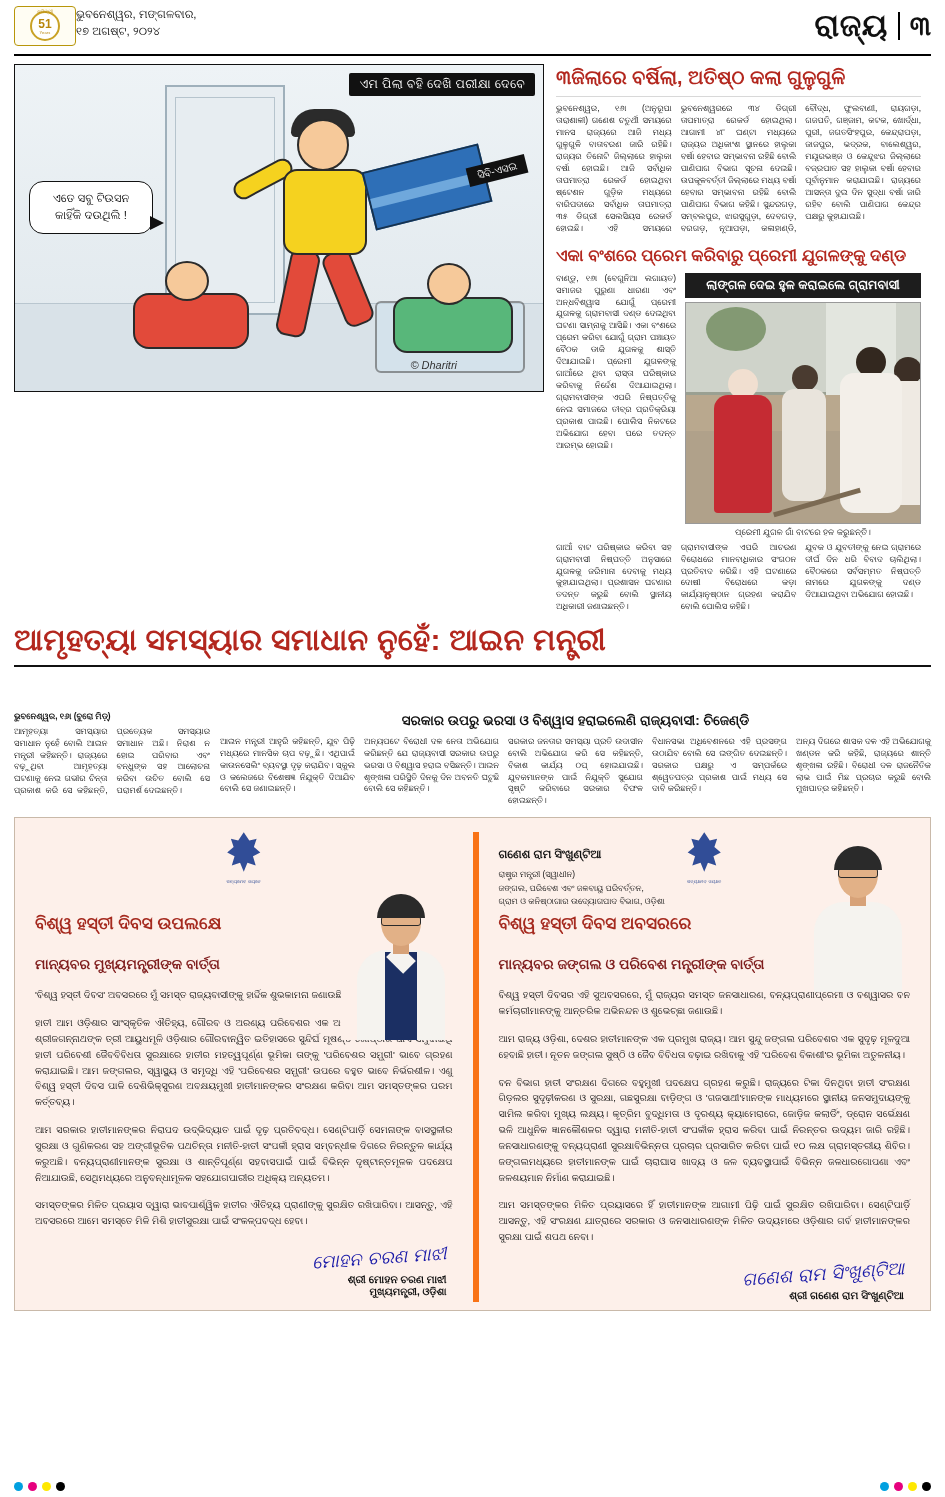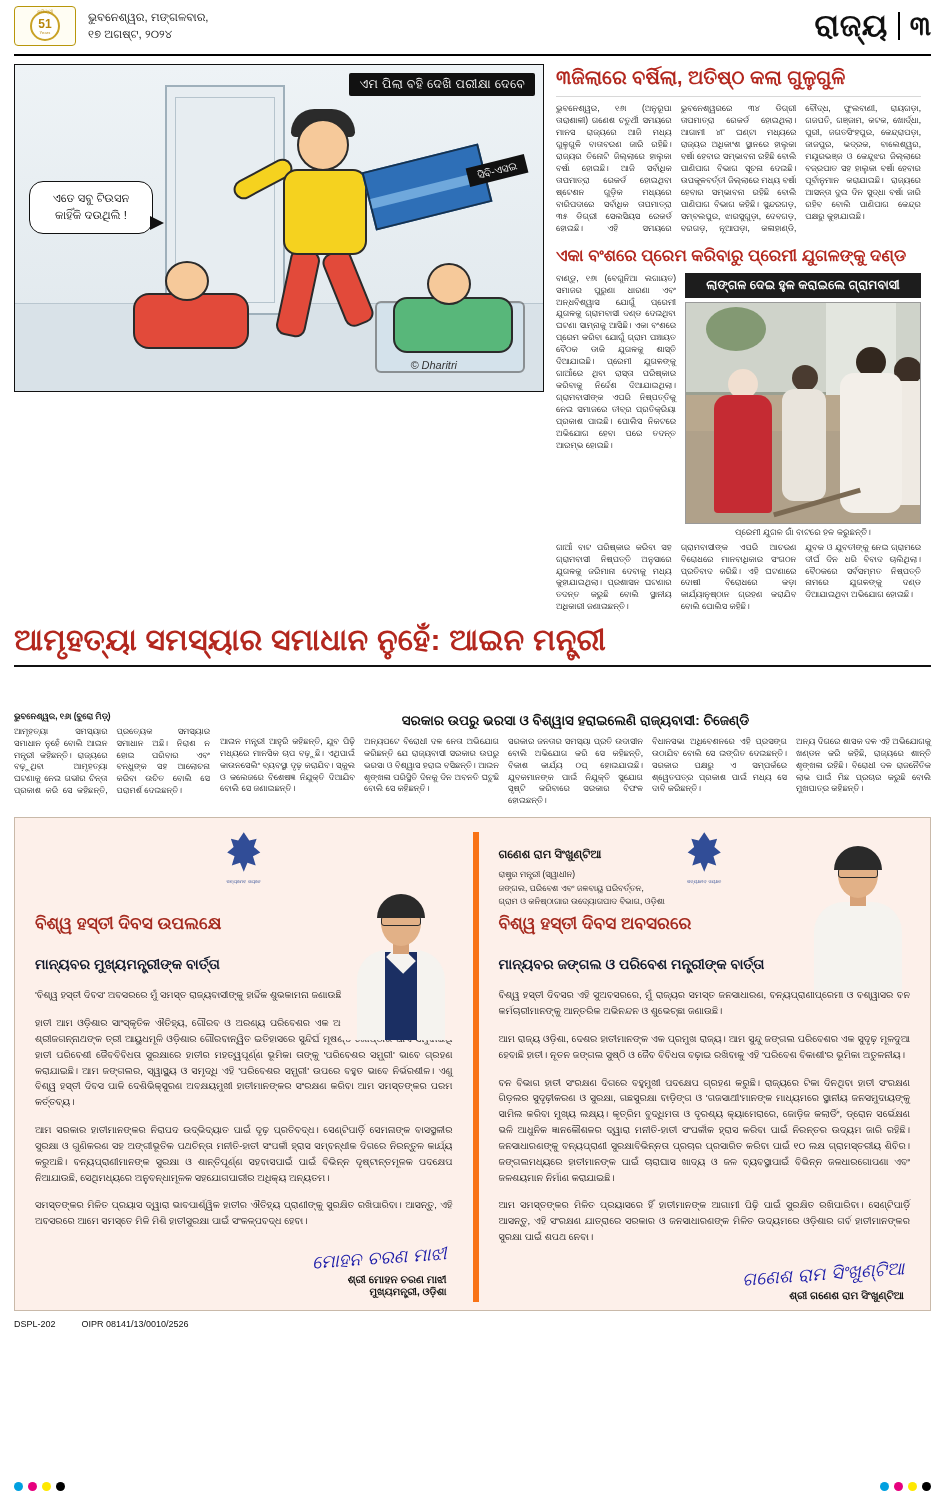--- a/index.html
+++ b/index.html
@@ -12,21 +12,21 @@
     color: #111;
     overflow: hidden;
   }
   .page { position: relative; width: 945px; height: 1497px; padding: 0 14px; }
 
   
   .masthead {
     display: flex; align-items: center; justify-content: space-between;
     height: 56px; border-bottom: 2.5px solid #000; padding-bottom: 2px;
   }
-  .mast-left { display: flex; align-items: center; gap: 12px; }
+  .mast-left { display: flex; }
   .seal {
     width: 62px; height: 40px; border: 1.5px solid #b8960a; border-radius: 4px;
     display: flex; flex-direction: column; align-items: center; justify-content: center;
     background: #fffdf3; position: relative;
   }
   .seal .ring {
     width: 30px; height: 30px; border-radius: 50%; border: 2px solid #c9a227;
     display: flex; flex-direction: column; align-items: center; justify-content: center;
     background: #fff;
   }
@@ -132,21 +132,21 @@
   .ad-half { width:50%; padding: 0 20px; position:relative; }
   .ad-half + .ad-half { border-left:6px solid #f97316; }
   .emblem { width:52px; height:52px; margin:0 auto 4px; position:relative; }
   .emblem .lion {
     width:46px;height:46px;margin:0 auto;border-radius:4px;
     background:#1f3f8f; opacity:.92;
     clip-path: polygon(50% 0,62% 18%,78% 14%,72% 32%,86% 44%,70% 52%,76% 72%,58% 66%,50% 86%,42% 66%,24% 72%,30% 52%,14% 44%,28% 32%,22% 14%,38% 18%);
   }
   .emblem .satya { font-size:4.6px; text-align:center; color:#1f3f8f; margin-top:1px; letter-spacing:.2px; }
   .ad-title { color:#a52a1f; font-size:17px; font-weight:bold; margin: 30px 0 22px; }
-  .ad-sub { color:#0f172a; font-size:14px; font-weight:bold; margin: 0 0 14px; }
+  .ad-sub { color:#7f1d1d; font-size:14px; font-weight:bold; margin: 0 0 14px; }
   .ad-p { font-size:9.6px; line-height:1.65; text-align:justify; margin: 0 0 12px; }
   .ad-p.first { font-size:9.6px; }
   .portrait {
     position:absolute; width:118px; height:150px; overflow:hidden;
   }
   .portrait.left-one { right: 14px; top: 58px; }
   .portrait.right-one { right: 14px; top: 10px; }
   .p-bg { position:absolute; inset:0; background:#fdf0ea; }
   .p-head { position:absolute; left:40px; top:10px; width:40px; height:46px; border-radius:50%; background:#e2b187; }
   .p-hair { position:absolute; left:36px; top:4px; width:48px; height:24px; border-radius:24px 24px 0 0; background:#2a2a2a; }
@@ -332,24 +332,20 @@
       <div class="ad-p">ଆମ ରାଜ୍ୟ ଓଡ଼ିଶା, ଦେଶର ହାତୀମାନଙ୍କ ଏକ ପ୍ରମୁଖ ରାଜ୍ୟ। ଆମ ସୁନ୍ଦୁ ଜଙ୍ଗଲ ପରିବେଶର ଏକ ସୁଦୃଢ଼ ମୂଳଦୁଆ ହେବାଛି ହାତୀ। ନୂତନ ଜଙ୍ଗଲ ସୁଷ୍ଠି ଓ ଜୈବ ବିବିଧତା ବଢ଼ାଇ ରଖିବାକୁ ଏହି 'ପରିବେଶ ବିକାଶୀ'ର ଭୂମିକା ଅତୁଳନୀୟ।</div>
       <div class="ad-p">ବନ ବିଭାଗ ହାତୀ ସଂରକ୍ଷଣ ଦିଗରେ ବହୁମୁଖୀ ପଦକ୍ଷେପ ଗ୍ରହଣ କରୁଛି। ରାଜ୍ୟରେ ଟିକା ଦିନଥିବା ହାତୀ ସଂରକ୍ଷଣ ଗିଡ଼ଲର ସୁଦୃଢ଼ୀକରଣ ଓ ସୁରକ୍ଷା, ଗଛସୁରକ୍ଷା ବାଡ଼ିଙ୍ଗ ଓ 'ଗଜସାଥୀ'ମାନଙ୍କ ମାଧ୍ୟମରେ ସ୍ଥାନୀୟ ଜନସମୁଦାୟଙ୍କୁ ସାମିଲ କରିବା ମୁଖ୍ୟ ଲକ୍ଷ୍ୟ। କୃତ୍ରିମ ବୁଦ୍ଧିମତା ଓ ଦୃରଶ୍ୟ କ୍ୟାମେରାରେ, ଜୋଡ଼ିଜ କଲାର୍ଡିଂ, ଡ୍ରୋନ ସର୍ଭେକ୍ଷଣ ଭଳି ଆଧୁନିକ ଜ୍ଞାନକୌଶଳର ଦ୍ୱାରା ମନୀତି-ହାତୀ ସଂପର୍କୀକ ହ୍ରାସ କରିବା ପାଇଁ ନିରନ୍ତର ଉଦ୍ୟମ ଜାରି ରହିଛି। ଜନସାଧାରଣଙ୍କୁ ବନ୍ୟପ୍ରାଣୀ ସୁରକ୍ଷାବିଭିନ୍ନତା ପ୍ରଚାର ପ୍ରସାରିତ କରିବା ପାଇଁ ୧୦ ଲକ୍ଷ ଗ୍ରାମସ୍ତରୀୟ ଶିବିର। ଜଙ୍ଗଲମଧ୍ୟରେ ହାତୀମାନଙ୍କ ପାଇଁ ଚାରାଘାସ ଖାଦ୍ୟ ଓ ଜଳ ବ୍ୟବସ୍ଥାପାଇଁ ବିଭିନ୍ନ ଜଳଧାରଗୋପଣା ଏବଂ ଜଳଶୟମାନ ନିର୍ମାଣ କରାଯାଇଛି।</div>
       <div class="ad-p">ଆମ ସମସ୍ତଙ୍କର ମିଳିତ ପ୍ରୟାସରେ ହିଁ ହାତୀମାନଙ୍କ ଆଗାମୀ ପିଢ଼ି ପାଇଁ ସୁରକ୍ଷିତ ରଖିପାରିବା। ସେଣ୍ଟିପାର୍ଡ଼ି ଆସନ୍ତୁ, ଏହି ସଂରକ୍ଷଣ ଯାତ୍ରାରେ ସରକାର ଓ ଜନସାଧାରଣଙ୍କ ମିଳିତ ଉଦ୍ୟମରେ ଓଡ଼ିଶାର ଗର୍ବ ହାତୀମାନଙ୍କର ସୁରକ୍ଷା ପାଇଁ ଶପଥ ନେବା।</div>
       <div class="sign-area">
         <div class="sign">ଗଣେଶ ରାମ ସିଂଖୁଣ୍ଟିଆ</div>
         <div class="sign-name">ଶ୍ରୀ ଗଣେଶ ରାମ ସିଂଖୁଣ୍ଟିଆ</div>
       </div>
     </div>
   </div>
 
-  <div class="footer">
-    <span>DSPL-202</span>
-    <span>OIPR 08141/13/0010/2526</span>
-  </div>
 
   <div class="bottom-pad"></div>
 
   <div class="reg-marks">
       <span style="background: rgb(0, 160, 224);"></span>
       <span style="background: rgb(230, 0, 126);"></span>
       <span style="background: rgb(255, 232, 0);"></span>
       <span style="background: rgb(0, 0, 0);"></span>
     </div>
   <div class="reg-right">

